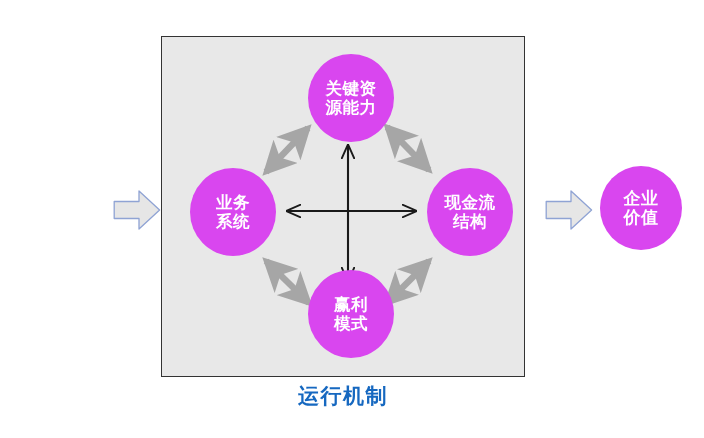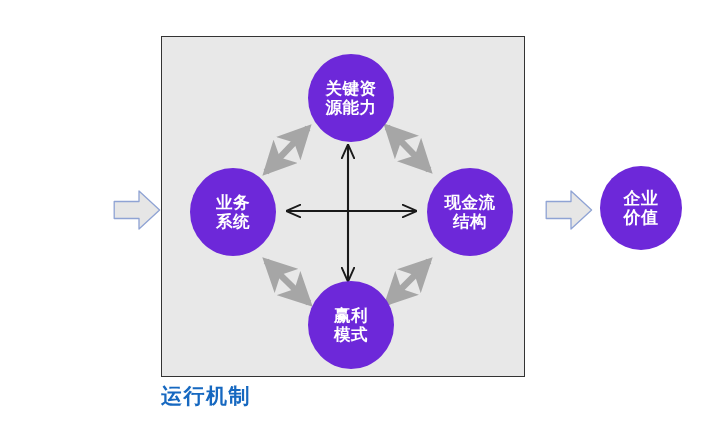--- a/index.html
+++ b/index.html
@@ -31,21 +31,21 @@
     height: 341px;
     background: #e8e8e8;
     border: 1.5px solid #333333;
     box-sizing: border-box;
   }
 
   
   .circle {
     position: absolute;
     border-radius: 50%;
-    background: #6d28d9;
+    background: #d946ef;
     color: #ffffff;
     display: flex;
     align-items: center;
     justify-content: center;
     text-align: center;
     font-weight: bold;
     line-height: 1.14;
     letter-spacing: 0.5px;
     white-space: pre-line;
     box-sizing: border-box;
@@ -60,21 +60,21 @@
     height: 88px;
     font-size: 16.5px;
   }
 
   #node-positioning { left: 27px;  top: 166px; }
   #node-value       { left: 600px; top: 166px; text-align: center; }
 
   #node-resource    { left: 308px; top: 54px;  }
   #node-business    { left: 190px; top: 168px; }
   #node-cashflow    { left: 427px; top: 168px; }
-  #node-profit      { left: 308px; top: 281px; }
+  #node-profit      { left: 308px; top: 270px; }
 
   
   .block-arrow {
     position: absolute;
     width: 48px;
     height: 44px;
   }
   #block-arrow-left  { left: 113px; top: 188px; }
   #block-arrow-right { left: 545px; top: 188px; }
 
@@ -86,21 +86,21 @@
     height: 438px;
     pointer-events: none;
   }
 
   
   .caption {
     position: absolute;
     left: 161px;
     top: 382px;
     width: 364px;
-    text-align: left;
+    text-align: center;
     color: #1668c0;
     font-size: 21px;
     font-weight: bold;
     letter-spacing: 1.5px;
   }
 </style>
 </head>
 <body>
 
 <div id="stage">

